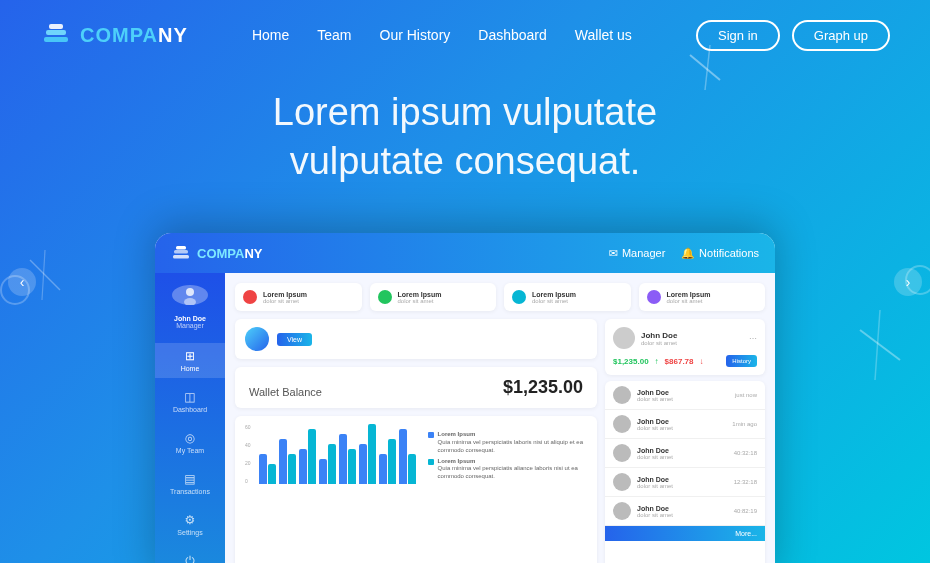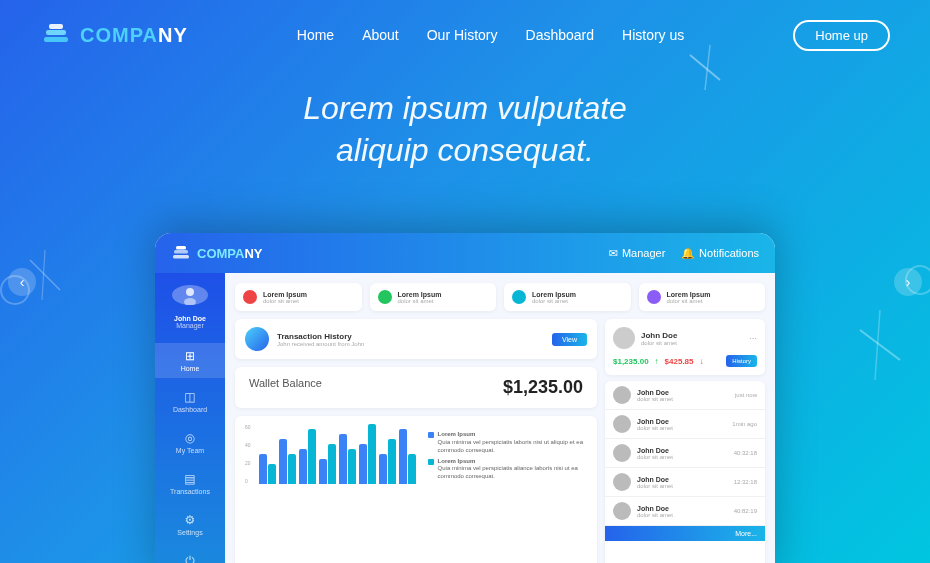--- a/index.html
+++ b/index.html
@@ -82,23 +82,22 @@
     }
 
     
     .hero-text {
       text-align: center;
       margin-top: 18px;
       position: relative;
       z-index: 10;
     }
     .hero-text h1 {
-      font-size: 32px;
-      color: white;
-      font-style: italic;
+      font-size: 38px;
+      color: white;
       font-weight: 300;
       line-height: 1.3;
       opacity: 0.95;
       text-align: center;
     }
 
     
     .dashboard-wrapper {
       position: absolute;
       bottom: -20px;
@@ -276,21 +275,21 @@
       cursor: pointer;
     }
 
     
     .wallet-card {
       background: white;
       border-radius: 6px;
       padding: 10px 14px;
       box-shadow: 0 1px 4px rgba(0,0,0,0.06);
       display: flex;
-      align-items: flex-start;
+      align-items: flex-end;
       justify-content: space-between;
     }
     .wallet-label { font-size: 11px; color: #555; font-weight: 500; }
     .wallet-amount { font-size: 18px; font-weight: 700; color: #222; }
 
     
     .graph-card {
       background: white;
       border-radius: 6px;
       padding: 8px 10px;
@@ -457,35 +456,36 @@
       <svg class="logo-icon" viewBox="0 0 32 32" fill="none" xmlns="http://www.w3.org/2000/svg">
         <rect x="4" y="18" width="24" height="5" rx="2" fill="#4dd0fa" opacity="0.9"></rect>
         <rect x="6" y="11" width="20" height="5" rx="2" fill="#7de8ff" opacity="0.85"></rect>
         <rect x="9" y="5" width="14" height="5" rx="2" fill="white" opacity="0.9"></rect>
       </svg>
       <span><span class="logo-com">COMPA</span><span class="logo-pany">NY</span></span>
     </div>
 
     <ul class="nav-links">
       <li>Home</li>
-      <li>About</li>
+      <li>Team</li>
       <li>Our History</li>
       <li>Dashboard</li>
-      <li>History us</li>
+      <li>Wallet us</li>
     </ul>
 
     <div class="nav-buttons">
-      <button class="btn-signup">Home up</button>
+      <button class="btn-signin">Sign in</button>
+      <button class="btn-signup">Graph up</button>
     </div>
   </nav>
 
   <div class="hero-text">
     <h1>
       <span>Lorem ipsum vulputate</span><br>
-      <span>aliquip consequat.</span>
+      <span>vulputate consequat.</span>
     </h1>
   </div>
 
   <div class="nav-arrow nav-arrow-left">‹</div>
 
   <div class="nav-arrow nav-arrow-right">›</div>
 
   <div class="dashboard-wrapper">
 
     <div class="dash-header">
@@ -580,24 +580,20 @@
             </div>
           </div>
         </div>
 
         <div class="middle-row">
 
           <div class="left-panel">
 
             <div class="transaction-card">
               <div class="transaction-avatar"></div>
-              <div class="transaction-info">
-                <div class="transaction-title">Transaction History</div>
-                <div class="transaction-sub">John received amount from John</div>
-              </div>
               <button class="view-btn">View</button>
             </div>
 
             <div class="wallet-card">
               <span class="wallet-label">Wallet Balance</span>
               <span class="wallet-amount">$1,235.00</span>
             </div>
 
             <div class="graph-card">
               <div style="display:flex; align-items:flex-end; gap:4px;">
@@ -668,21 +664,21 @@
                 <div class="right-avatar"></div>
                 <div class="right-user-info">
                   <div class="name">John Doe</div>
                   <div class="sub">dolor sit amet</div>
                 </div>
                 <span style="font-size:8px;color:#aaa;margin-left:auto;">⋯</span>
               </div>
               <div class="right-balances">
                 <span class="balance-green">$1,235.00</span>
                 <span style="color:#22c55e;font-size:8px;">↑</span>
-                <span class="balance-red">$425.85</span>
+                <span class="balance-red">$867.78</span>
                 <span style="color:#ef4444;font-size:8px;">↓</span>
                 <button class="history-btn">History</button>
               </div>
             </div>
 
             <div class="user-list">
               <div class="user-list-item">
                 <div class="user-list-avatar"></div>
                 <div class="user-list-info">
                   <div class="user-list-name">John Doe</div>

